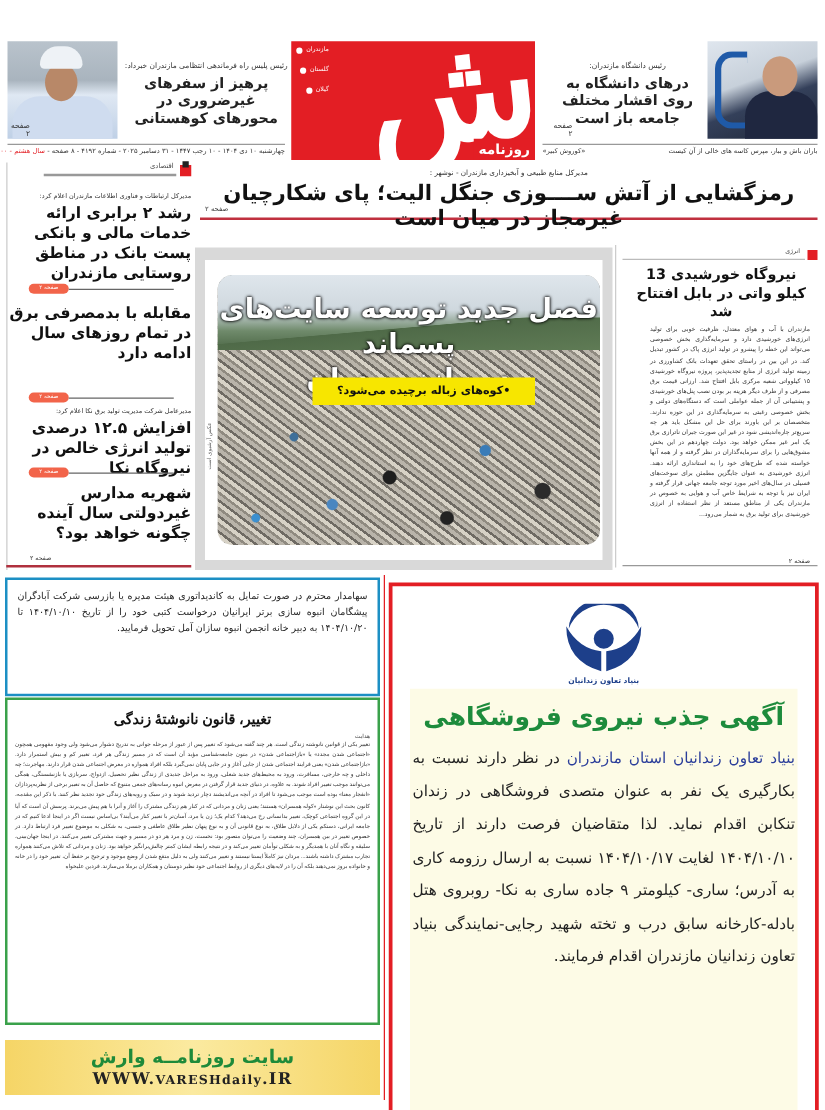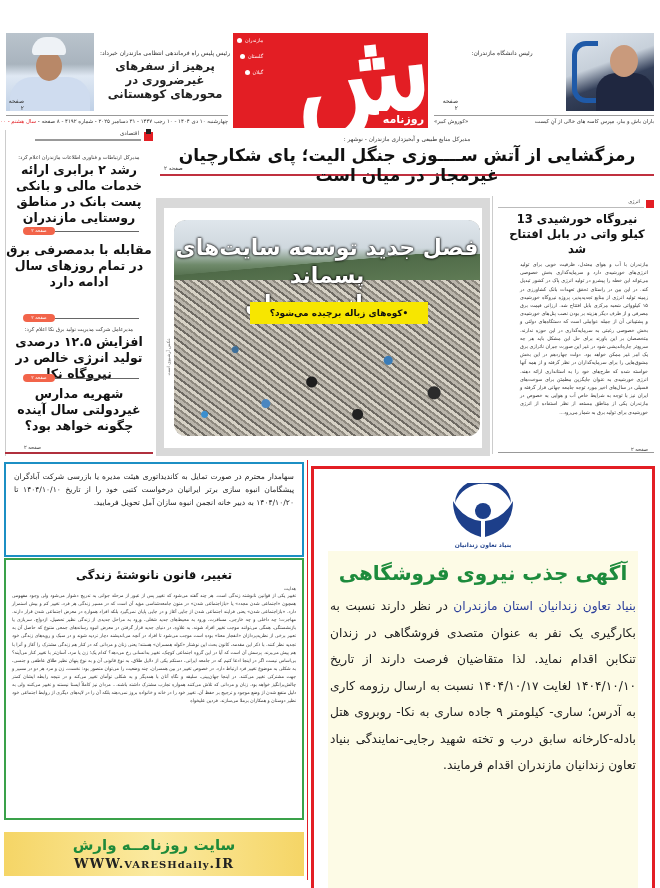--- a/index.html
+++ b/index.html
@@ -44,21 +44,21 @@
   .lead-title { text-align: center; font-size: 17px; font-weight: bold; color: #111; letter-spacing: -0.2px; }
   .lead-ref { position: absolute; left: 4px; bottom: 3px; font-size: 5.5px; color: #333; }
 
   
   .left-col { position: absolute; top: 130px; left: 5px; width: 148px; height: 326px; border-left: 1px solid #ccc; }
   .section-tag { position: absolute; top: 0; right: 0; width: 148px; height: 14px; }
   .tag-square { position: absolute; right: 0; top: 2px; width: 9px; height: 9px; background: #e31e24; }
   .tag-square::before { content: ""; position: absolute; right: 2px; top: -3px; width: 5px; height: 5px; background: #222; }
   .tag-line { position: absolute; right: 12px; top: 9px; width: 106px; height: 2px; background: #999; }
   .tag-text { position: absolute; right: 14px; top: 0; font-size: 5.5px; color: #444; }
-  .lc-story { position: absolute; right: 0; width: 148px; text-align: center; }
+  .lc-story { position: absolute; right: 0; width: 148px; }
   .lc-kicker { font-size: 5.2px; color: #333; margin-bottom: 2px; white-space: nowrap; }
   .lc-title { font-size: 12.5px; font-weight: bold; line-height: 16px; color: #111; }
   .lc-sep { position: absolute; right: 0; width: 148px; height: 8px; }
   .lc-sep .pill { position: absolute; left: 18px; top: 0; width: 32px; height: 8px; background: #f2644a; border-radius: 4px; font-size: 4.5px; color: #fff; text-align: center; line-height: 8px; }
   .lc-sep .line { position: absolute; left: 50px; right: 14px; top: 4px; height: 1px; background: #666; }
   .lc-ref { position: absolute; left: 18px; font-size: 5px; color: #333; }
   .left-col-bottom { position: absolute; top: 452px; left: 5px; width: 148px; height: 2px; background: #b0303e; }
 
   
   .center-photo-frame { position: absolute; top: 198px; left: 156px; width: 334px; height: 258px; background: #d9d9d9; }
@@ -90,21 +90,21 @@
   .rc-body { position: absolute; top: 64px; right: 6px; width: 128px; font-size: 4.9px; line-height: 8.2px; color: #333; text-align: justify; }
   .rc-ref { position: absolute; bottom: 2px; right: 6px; font-size: 5px; color: #333; }
   .rc-bottom { position: absolute; top: 452px; left: 498px; width: 156px; height: 1px; background: #999; }
   .rc-vline { position: absolute; top: 196px; left: 492px; width: 1px; height: 258px; background: #ccc; }
 
   
   .ad-shareholders { position: absolute; top: 462px; left: 4px; width: 300px; height: 95px; border: 2px solid #1c8fc4; padding: 6px 8px; }
   .ad-sh-title { text-align: center; color: #e31e24; font-size: 12.5px; font-weight: bold; margin-bottom: 4px; }
   .ad-sh-body { font-size: 7.6px; line-height: 13px; text-align: justify; color: #222; }
 
-  .article-box { position: absolute; top: 558px; left: 4px; width: 300px; height: 262px; border: 2px solid #3aa14a; padding: 8px 6px 4px; }
+  .article-box { position: absolute; top: 558px; left: 4px; width: 300px; height: 262px; border: 2px solid #3aa14a; padding: 8px 6px 4px; font-family: Liberation Serif, serif; }
   .art-title { text-align: center; font-size: 11.5px; font-weight: bold; margin-bottom: 4px; color: #111; }
   .art-author { font-size: 4.6px; color: #444; margin-bottom: 1px; }
   .art-body { font-size: 4.6px; line-height: 8.1px; color: #333; text-align: justify; }
 
   .site-banner { position: absolute; top: 832px; left: 4px; width: 300px; height: 44px; background: linear-gradient(90deg,#f5d566 0%,#fbeaa0 50%,#f5d566 100%); text-align: center; }
   .site-title { color: #1e8a3a; font-size: 15px; font-weight: bold; line-height: 22px; padding-top: 2px; }
   .site-url { font-family: "DejaVu Serif", serif; font-size: 13px; font-weight: bold; color: #222; direction: ltr; letter-spacing: 1px; line-height: 16px; }
   .site-url .small { font-size: 10px; margin-top: 16px; }
 
   .ad-jobs { position: absolute; top: 466px; left: 311px; width: 344px; height: 492px; border: 3px solid #e31e24; }
@@ -123,20 +123,21 @@
 
 <header class="masthead">
   <section class="top-story right">
     <div class="top-photo">
       <div class="logo-mark"></div>
       <div class="photo-body" style="left:30px;top:40px;width:58px;height:40px;background:#1f2740;border-radius:20px 20px 0 0;"></div>
       <div class="photo-head" style="left:44px;top:12px;width:28px;height:32px;"></div>
     </div>
     <div class="top-text">
       <div class="kicker">رئیس دانشگاه مازندران:</div>
+      <div class="top-title">درهای دانشگاه به روی اقشار مختلف جامعه باز است</div>
     </div>
     <div class="page-ref">صفحه ۲</div>
   </section>
 
   <div class="logo-block">
     <div class="logo-swoosh s1">وارش</div>
     <div class="logo-cities">
       <div class="city">
           <span class="city-dot"></span>
           <span>مازندران</span>

